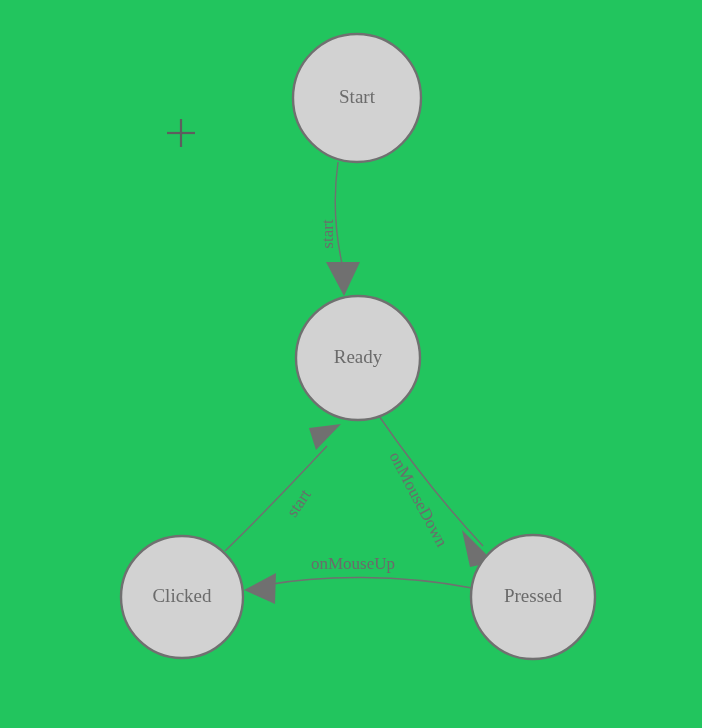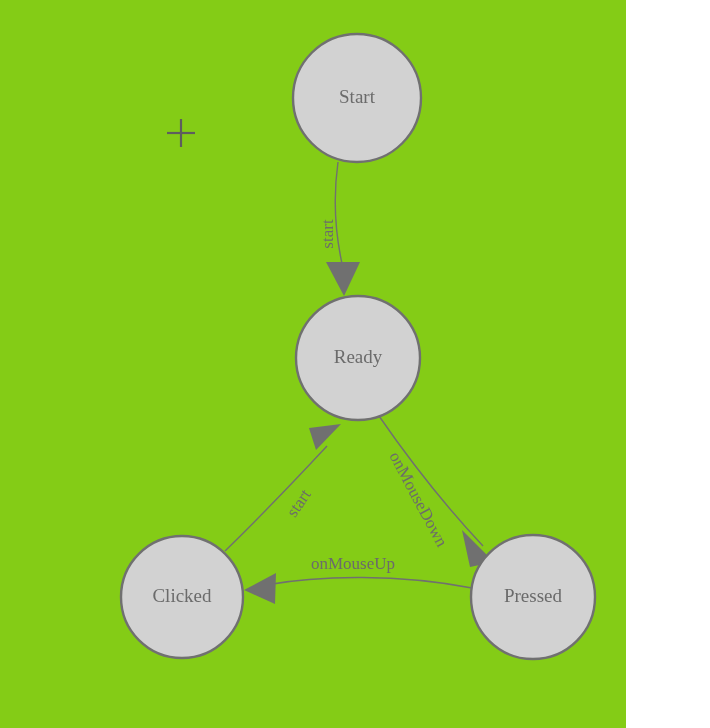--- a/index.html
+++ b/index.html
@@ -8,23 +8,23 @@
     background: #ffffff;
   }
   body {
     width: 710px;
     height: 728px;
     overflow: hidden;
     font-family: "Liberation Serif", serif;
   }
   #canvas-root {
     position: relative;
-    width: 626px;
+    width: 702px;
     height: 728px;
-    background: #84cc16;
+    background: #22c55e;
   }
   svg#diagram {
     display: block;
     width: 710px;
     height: 728px;
   }
   .node-circle {
     fill: #d2d2d2;
     stroke: #707070;
     stroke-width: 2.4;

